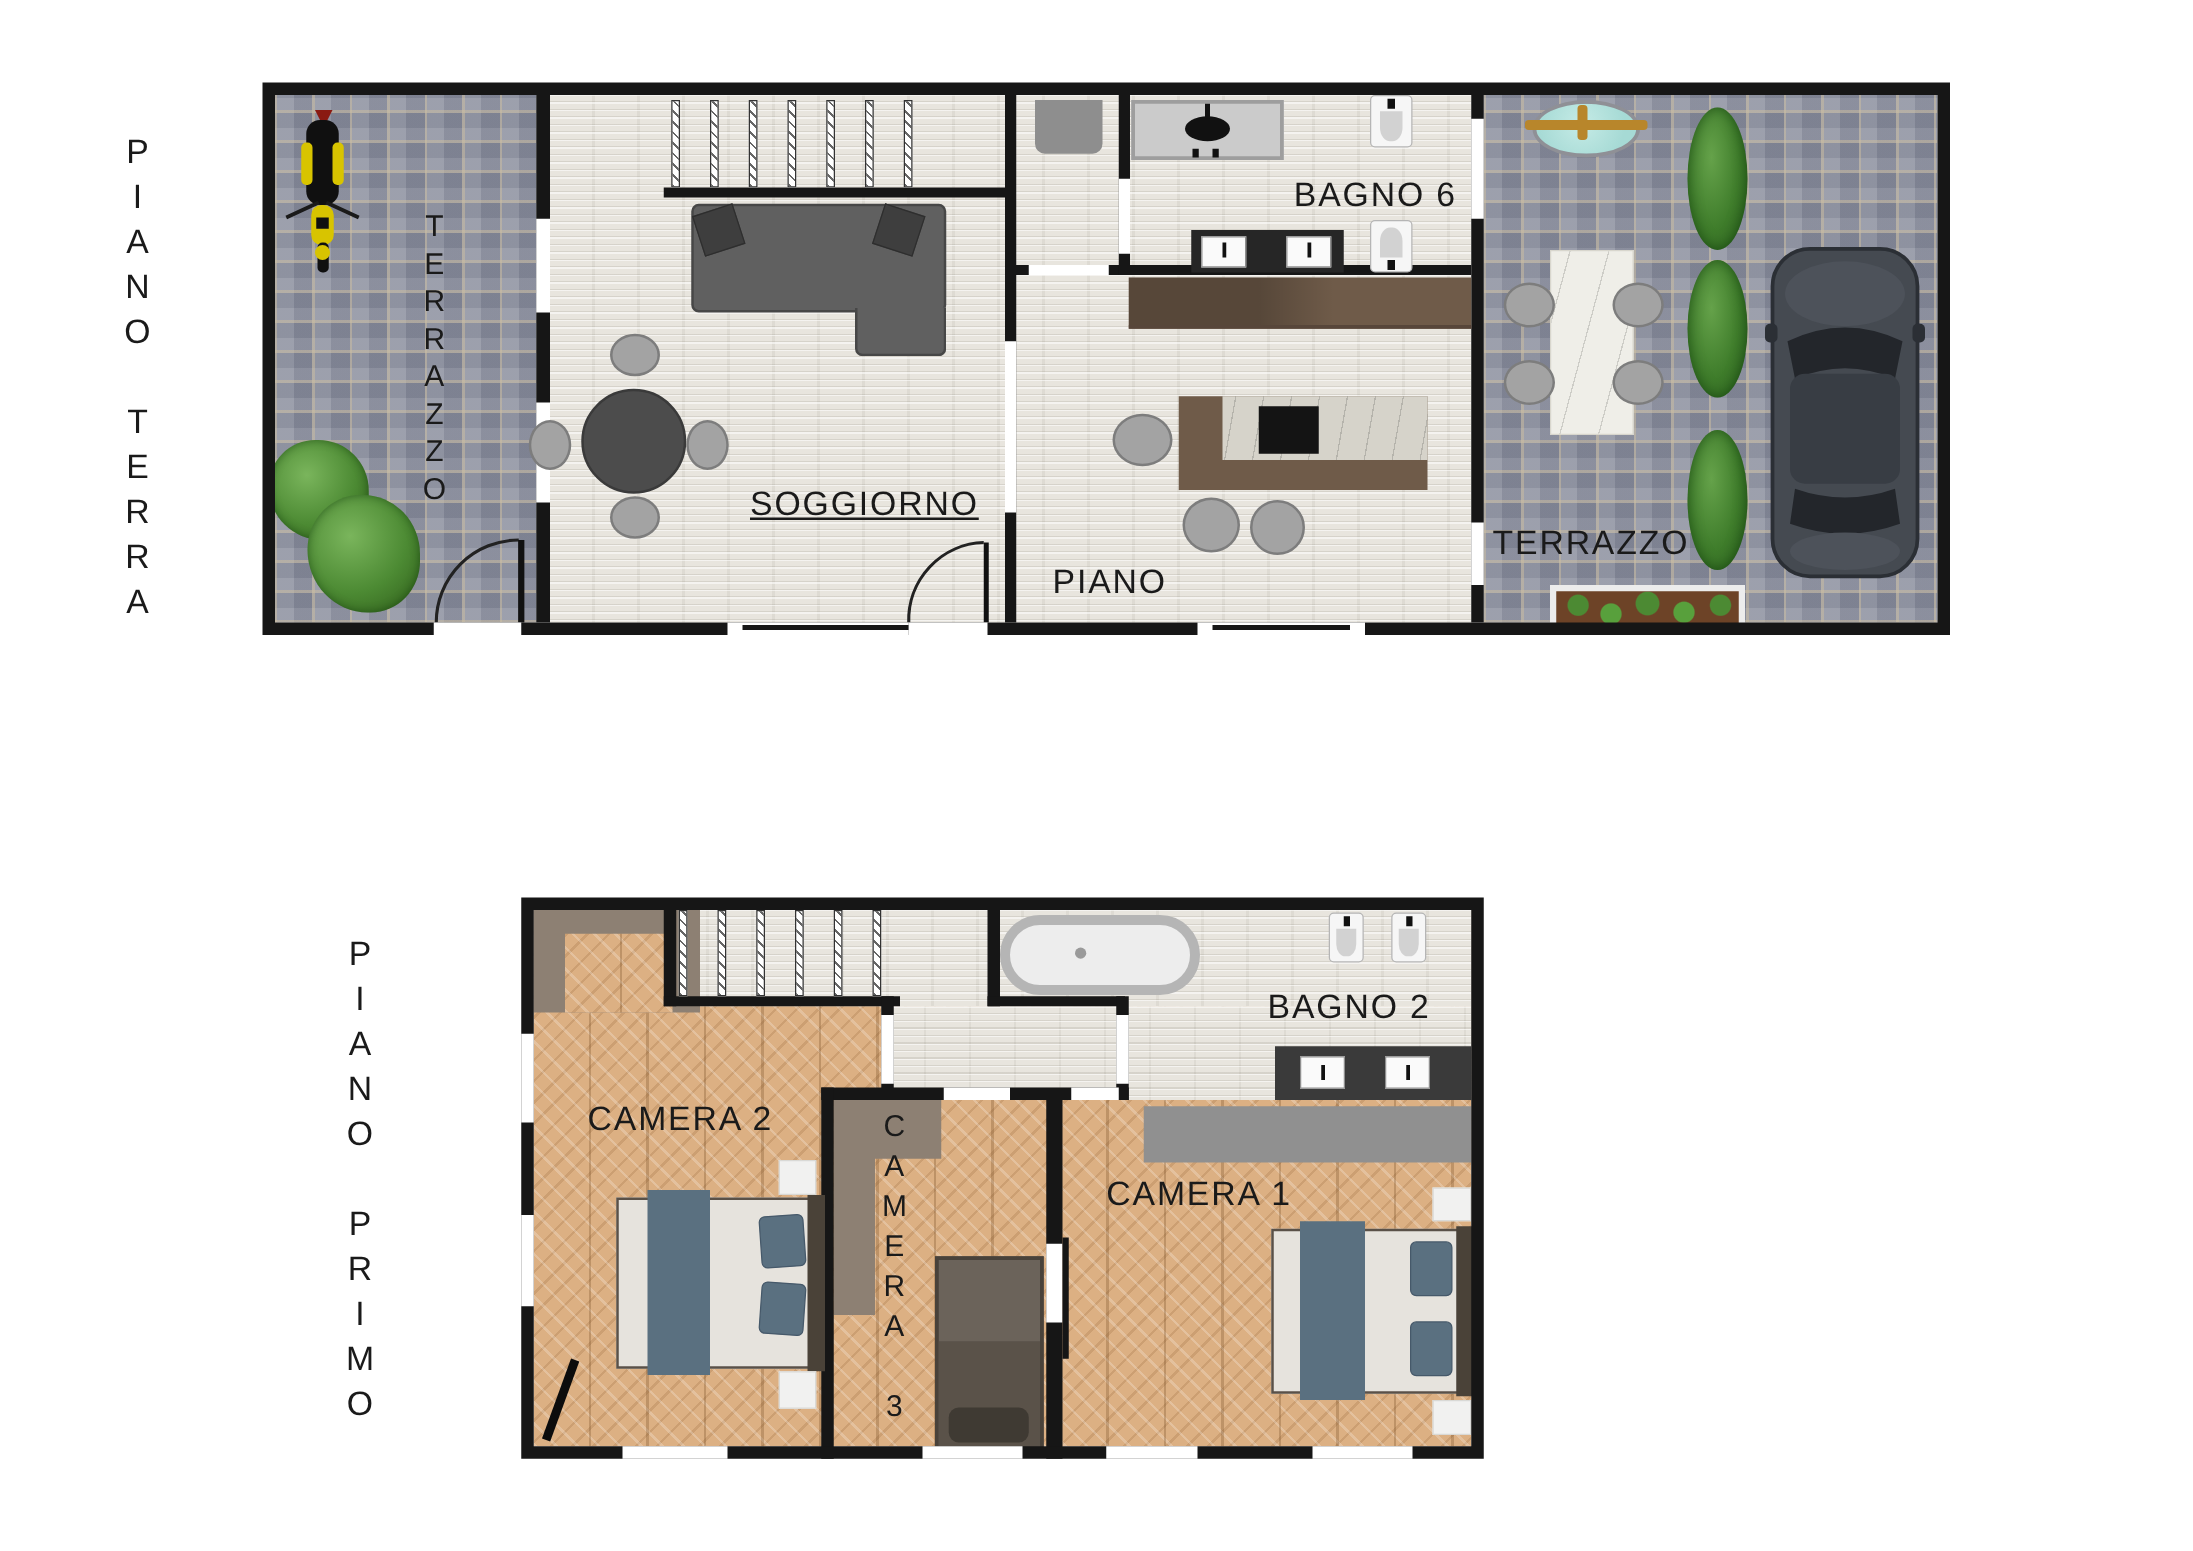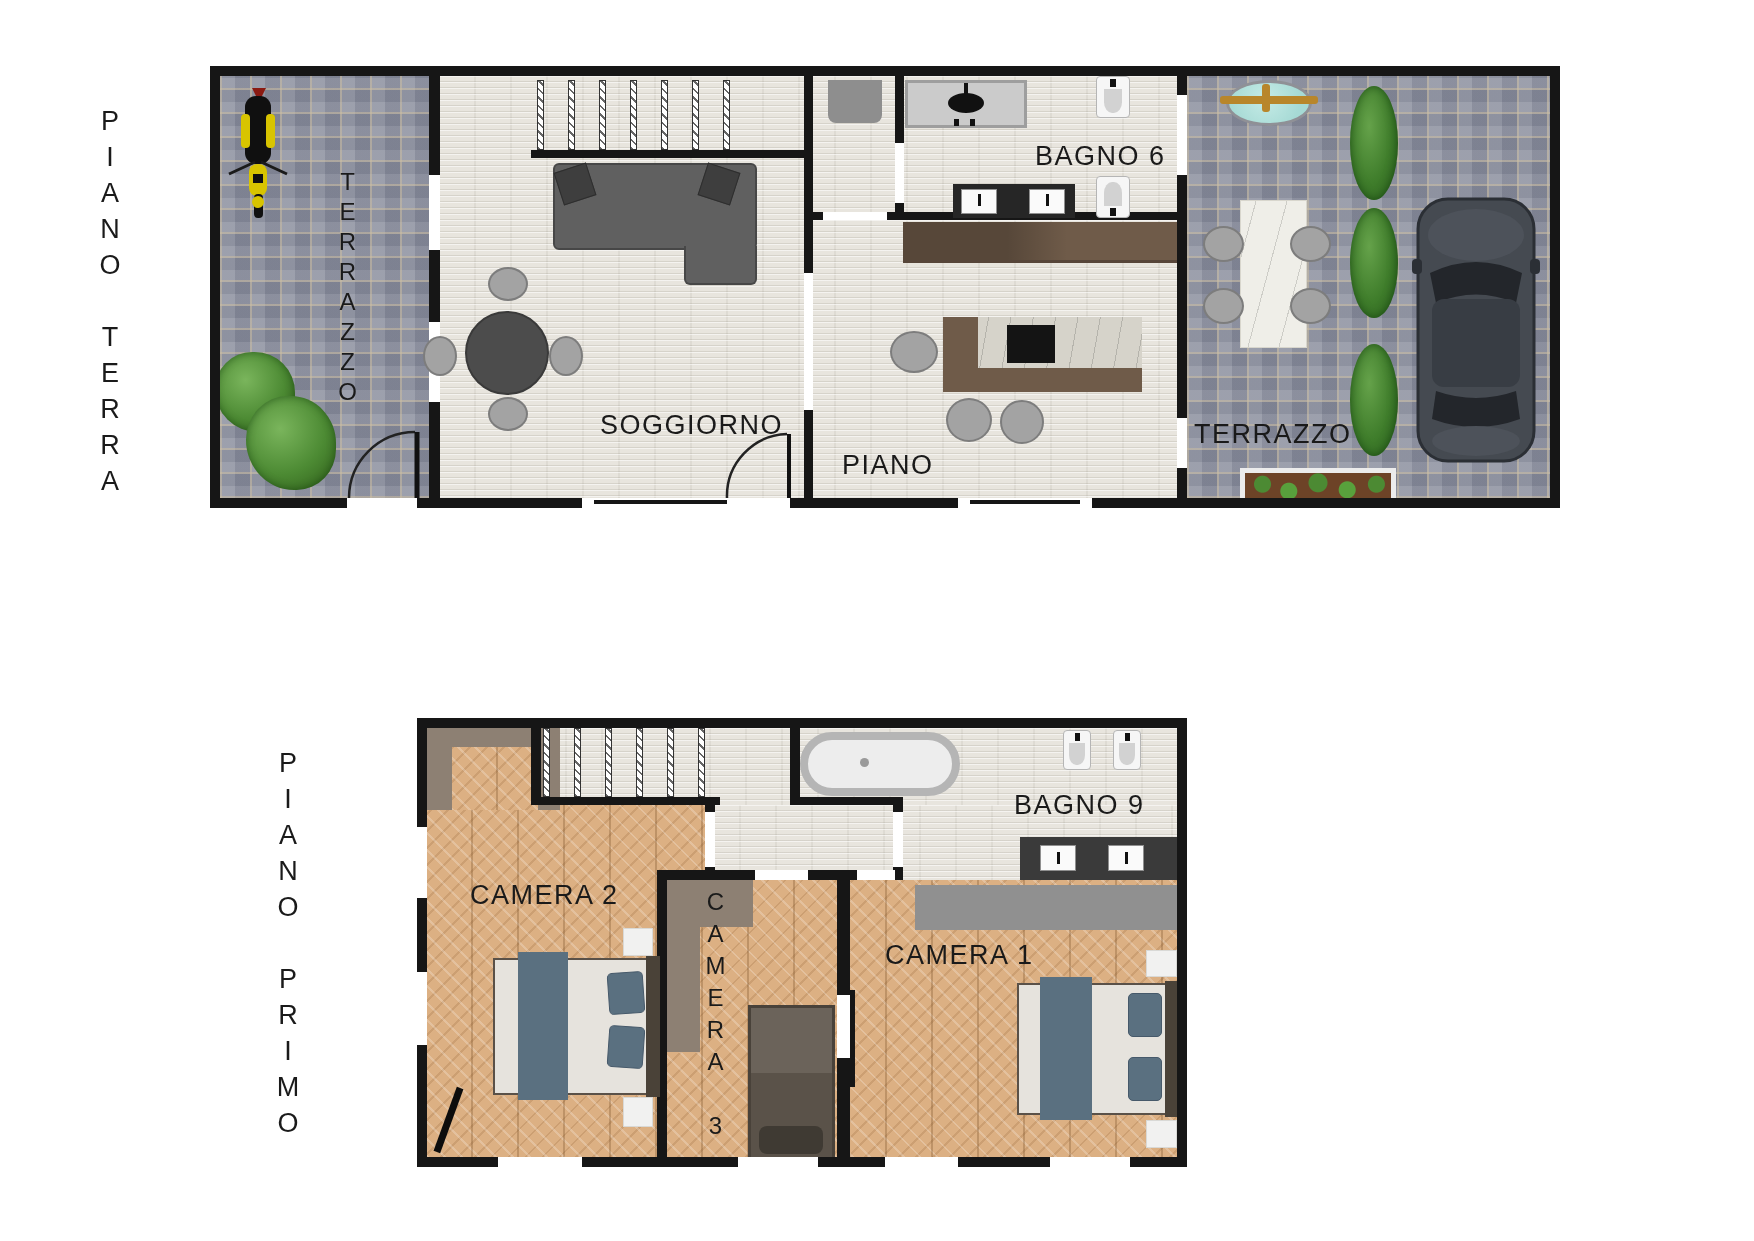--- a/index.html
+++ b/index.html
@@ -178,21 +178,21 @@
 
   <div class="outer" style="left:210px;top:66px;width:1350px;height:442px;"></div>
   <div class="open" style="left:347px;top:498px;width:70px;height:10px;"></div>
   <div class="open" style="left:582px;top:498px;width:145px;height:10px;"></div>
   <div class="wall" style="left:594px;top:500px;width:133px;height:4px;"></div>
   <div class="open" style="left:727px;top:498px;width:63px;height:10px;"></div>
   <div class="open" style="left:958px;top:498px;width:134px;height:10px;"></div>
   <div class="wall" style="left:970px;top:500px;width:110px;height:4px;"></div>
 
   <div class="vlabel" style="left:333px;top:168px;font-size:24px;letter-spacing:3px;">TERRAZZO</div>
-  <div class="label" style="left:600px;top:410px;">SOGGIORNO</div>
+  <div class="label" style="left:600px;top:388px;text-decoration:underline;">SOGGIORNO</div>
   <div class="label" style="left:1035px;top:141px;">BAGNO 6</div>
   <div class="label" style="left:842px;top:450px;">PIANO</div>
   <div class="label" style="left:1194px;top:419px;">TERRAZZO</div>
 
   <div class="label vlabel" style="left:272px;top:748px;letter-spacing:6px;">PIANO PRIMO</div>
 
   <div class="parquet" style="left:427px;top:728px;width:750px;height:429px;"></div>
   <div class="stone" style="left:531px;top:728px;width:646px;height:77px;"></div>
   <div class="stone" style="left:705px;top:805px;width:472px;height:75px;"></div>
 
@@ -272,15 +272,15 @@
   <div class="open" style="left:417px;top:827px;width:10px;height:71px;"></div>
   <div class="open" style="left:417px;top:972px;width:10px;height:73px;"></div>
   <div class="open" style="left:498px;top:1157px;width:84px;height:10px;"></div>
   <div class="open" style="left:738px;top:1157px;width:80px;height:10px;"></div>
   <div class="open" style="left:885px;top:1157px;width:73px;height:10px;"></div>
   <div class="open" style="left:1050px;top:1157px;width:80px;height:10px;"></div>
 
   <div class="label" style="left:470px;top:880px;">CAMERA 2</div>
   <div class="vlabel" style="left:701px;top:888px;font-size:24px;letter-spacing:5px;">CAMERA 3</div>
   <div class="label" style="left:885px;top:940px;">CAMERA 1</div>
-  <div class="label" style="left:1014px;top:790px;">BAGNO 9</div>
+  <div class="label" style="left:1014px;top:790px;">BAGNO 2</div>
 
 </div>
 
 </body></html>

